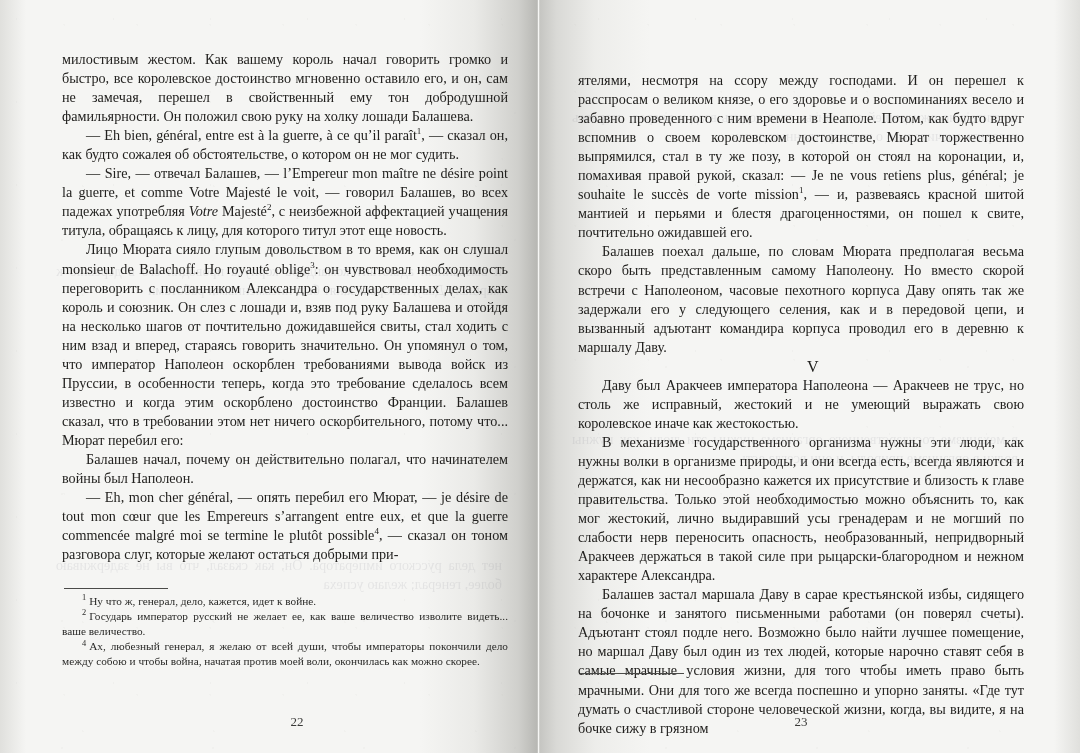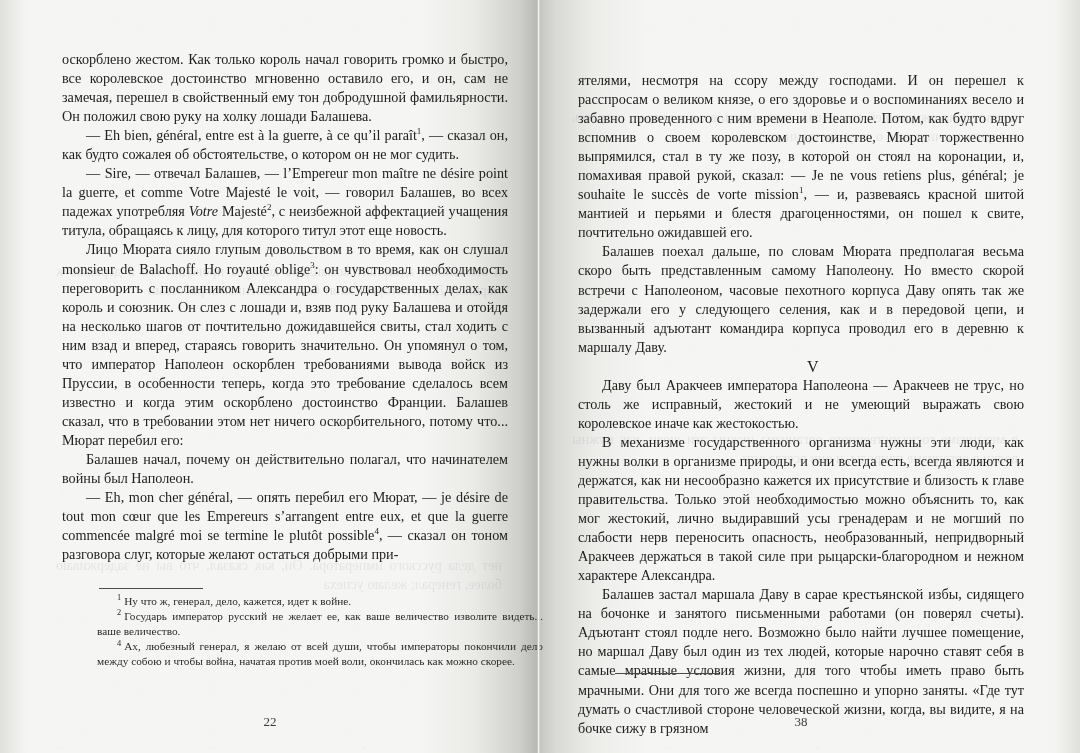--- a/index.html
+++ b/index.html
@@ -122,21 +122,20 @@
   }
 
   
   .footnote-block {
     position: absolute;
     width: 446px;
     font-size: 11.3px;
     line-height: 15.1px;
     text-align: justify;
     color: #2a2a28;
-    margin-left: 35px;
   }
   .footnote-block.left-fn  { left: 62px; top: 588px; }
   .footnote-block.right-fn { left: 578px; top: 673px; }
 
   .fn-rule {
     width: 104px;
     height: 1px;
     background: #4a4a48;
     margin: 0 0 5px 2px;
   }
@@ -153,21 +152,21 @@
 
   
   .folio {
     position: absolute;
     top: 714px;
     width: 446px;
     text-align: center;
     font-size: 13px;
     color: #3a3a38;
   }
-  .folio.left-folio  { left: 47px; }
+  .folio.left-folio  { left: 74px; }
   .folio.right-folio { left: 578px; }
 
   
   .showthrough {
     position: absolute;
     inset: 0;
     pointer-events: none;
     opacity: 0.085;
     transform: scaleX(-1);
     filter: blur(0.4px);
@@ -213,21 +212,21 @@
     <div class="gcol b">и вызванный адъютант командира корпуса проводил его в деревню к маршалу Даву, который занят был письменными работами</div>
     <div class="gcol c">в механизме государственного организма нужны эти люди, как нужны волки в организме природы, и они всегда есть</div>
     <div class="gcol d">нет дела русского императора. Он, как сказал, что вы не задерживаю более, генерал; желаю успеха</div>
   </div>
 
   <div class="grain"></div>
 
   <div class="column left-col">
 
     <p class="noindent">
-      <span>оскорблено жестом. Как только король начал говорить громко и быстро, все королевское достоинство мгновенно оставило его, и он, сам не замечая, перешел в свойственный ему тон добродушной фамильярности. Он положил свою руку на холку лошади Балашева.</span>
+      <span>милостивым жестом. Как вашему король начал говорить громко и быстро, все королевское достоинство мгновенно оставило его, и он, сам не замечая, перешел в свойственный ему тон добродушной фамильярности. Он положил свою руку на холку лошади Балашева.</span>
     </p>
 
     <p class="dialogue">
       <span>— Eh bien, général, entre est à la guerre, à ce qu’il paraît</span><sup class="fn">1</sup><span>, — сказал он, как будто сожалея об обстоятельстве, о котором он не мог судить.</span>
     </p>
 
     <p class="dialogue">
       <span>— Sire, — отвечал Балашев, — l’Empereur mon maître ne désire point la guerre, et comme Votre Majesté le voit, — говорил Балашев, во всех падежах употребляя </span><i>Votre</i><span> Majesté</span><sup class="fn">2</sup><span>, с неизбежной аффектацией учащения титула, обращаясь к лицу, для которого титул этот еще новость.</span>
     </p>
 
@@ -282,19 +281,19 @@
 
     <p>
       <span>Балашев застал маршала Даву в сарае крестьянской избы, сидящего на бочонке и занятого письменными работами (он поверял счеты). Адъютант стоял подле него. Возможно было найти лучшее помещение, но маршал Даву был один из тех людей, которые нарочно ставят себя в самые мрачные условия жизни, для того чтобы иметь право быть мрачными. Они для того же всегда поспешно и упорно заняты. «Где тут думать о счастливой стороне человеческой жизни, когда, вы видите, я на бочке сижу в грязном</span>
     </p>
   </div>
 
   <div class="footnote-block right-fn">
     <div class="fn-rule"></div>
   </div>
 
-  <div class="folio right-folio">38</div>
+  <div class="folio right-folio">23</div>
 
   <div class="gutter-line"></div>
   <div class="edge-left"></div>
   <div class="edge-right"></div>
 
 </div>
 
 </body></html>

